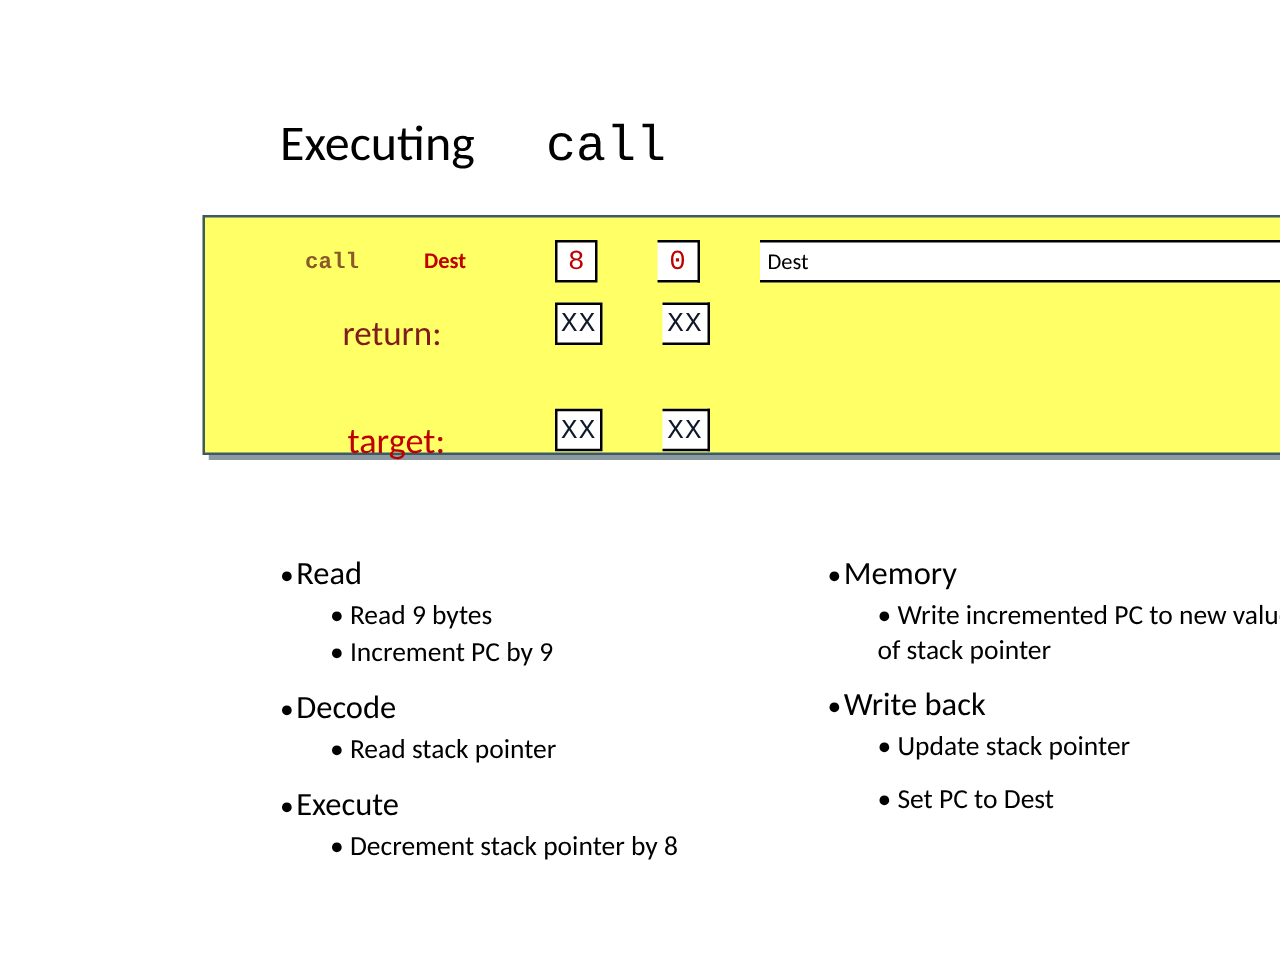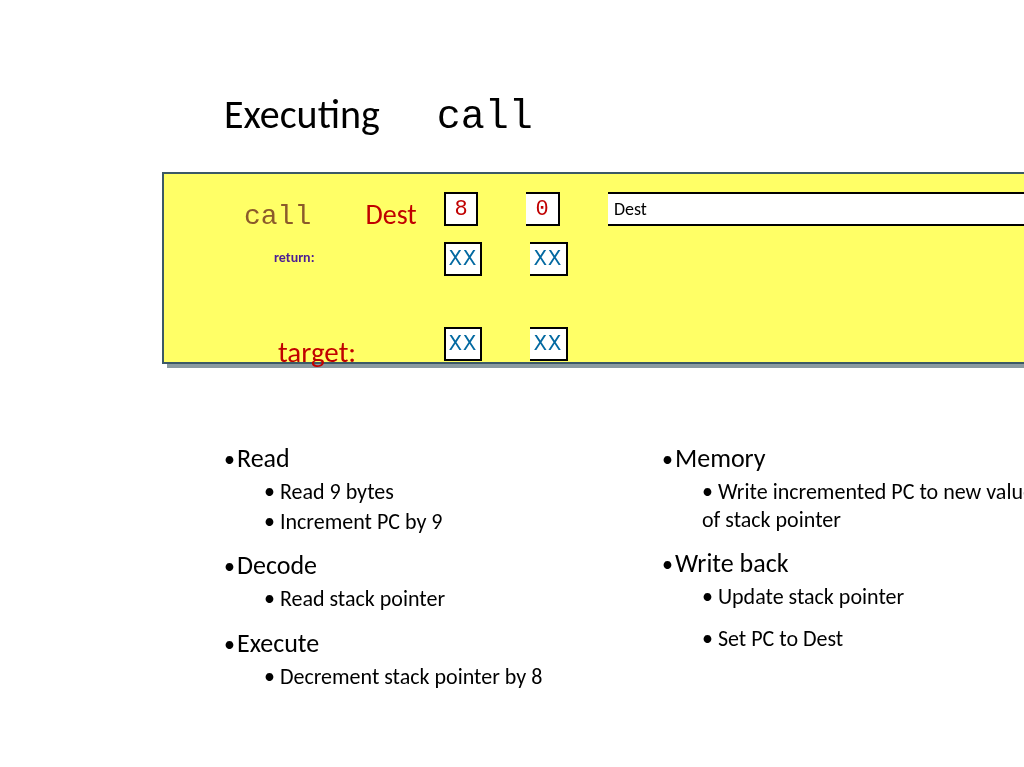--- a/index.html
+++ b/index.html
@@ -36,21 +36,21 @@
     position: absolute;
     left: 66px;
     top: 172px;
     width: 866px;
     height: 192px;
     background: #ffff66;
     border: 2px solid #3b5966;
   }
 
   
-  .enc-label    { position: absolute; left: 100px; top: 197px; font-size: 28px; }
+  .enc-label    { position: absolute; left: 100px; top: 197px; font-size: 18px; font-weight: bold; }
   .enc-label .mono { color: #8b5a2b; }
   .enc-label .dest { color: #c00000; }
 
   .enc-row      { position: absolute; left: 300px; top: 192px; height: 34px; display: flex; }
   .enc-cell {
     width: 34px; height: 34px;
     border: 2px solid #000;
     background: #fff;
     font-size: 22px;
     color: #c00000;
@@ -59,31 +59,31 @@
   .enc-cell + .enc-cell { border-left: none; }
   .enc-wide {
     width: 540px; height: 34px;
     border: 2px solid #000; border-left: none;
     background: #fff;
     font-size: 18px; color: #000;
     display: flex; align-items: center;
     padding-left: 6px;
   }
 
-  .return-label { position: absolute; left: 178px; top: 249px; font-size: 14px; color: #4c1d95; font-weight: bold; }
+  .return-label { position: absolute; left: 178px; top: 249px; font-size: 28px; color: #7f1d1d; }
   .return-row   { position: absolute; left: 300px; top: 242px; height: 34px; display: flex; }
 
   .target-label { position: absolute; left: 182px; top: 334px; font-size: 29px; color: #c00000; }
   .target-row   { position: absolute; left: 300px; top: 327px; height: 34px; display: flex; }
 
   .xx-cell {
     width: 38px; height: 34px;
     border: 2px solid #000;
     background: #fff;
-    font-size: 22px; color: #0369a1;
+    font-size: 22px; color: #0f172a;
     display: flex; align-items: center; justify-content: center;
     letter-spacing: 1px;
   }
   .xx-cell + .xx-cell { border-left: none; }
 
   
   .col-left  { position: absolute; left: 80px;  top: 442px; width: 410px; }
   .col-right { position: absolute; left: 518px; top: 442px; width: 440px; }
 
   .stage { font-size: 26px; margin: 0 0 4px 0; }

